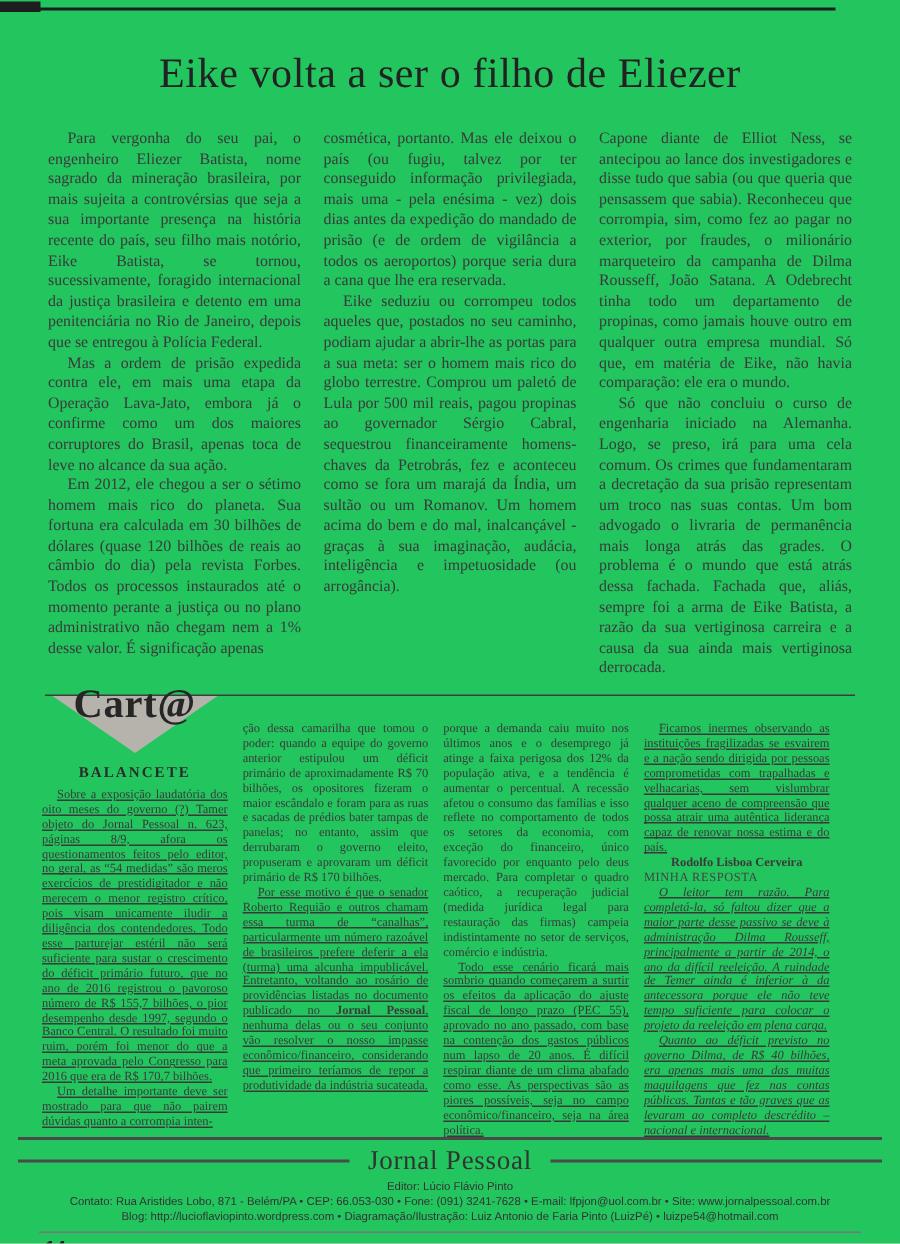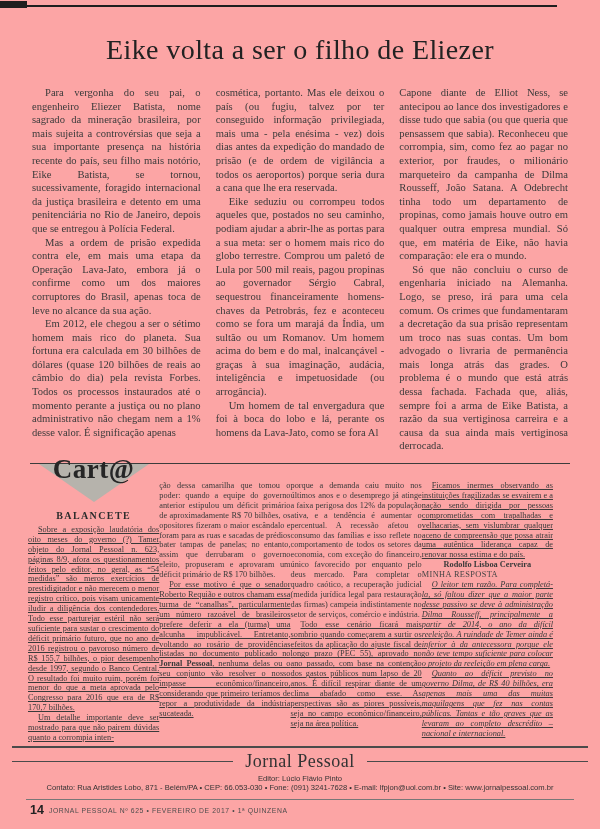--- a/index.html
+++ b/index.html
@@ -1,20 +1,20 @@
 <!DOCTYPE html>
 <html><head>
 <meta charset="utf-8">
 <style>
   html,body{margin:0;padding:0;background:#d9d7d2;}
   .page{
     position:relative;
     width:600px;height:829px;
     margin:0 auto;
-    background:#fca5a5;
+    background:#22c55e;
     font-family:"Liberation Serif", serif;
     color:#3a3a3a;
     overflow:hidden;
     display:flex;flex-direction:column;
     box-sizing:border-box;
   }
   
   .scan-line{position:absolute;top:5px;left:0;width:557px;height:2px;background:#1e1e1e;}
   .scan-blob{position:absolute;top:1px;left:0;width:27px;height:7px;background:#1e1e1e;}
 
@@ -34,21 +34,21 @@
   .article-cols .col{flex:1;text-align:justify;font-size:10.6px;line-height:13.6px;}
   .page p{margin:0;}
   p.ind{text-indent:13px;}
 
   .section-divider{
     border-top:1.6px solid #3c3c3c;
     margin:10px 30px 0;
   }
 
   .carta-cols{
-    display:flex;
+    display:flex;gap:10px;
     margin:0 47px 0 28px;
     font-size:8.3px;line-height:9.9px;
   }
   .carta-cols .ccol{flex:1;text-align:justify;}
   .carta-cols .pad-top{padding-top:17px;}
   .carta-cols p.ind{text-indent:10px;text-decoration:underline;}
 
   .carta-banner{position:relative;height:44px;margin-top:0;}
   .flap{
     margin:0 auto;width:0;height:0;
@@ -106,21 +106,20 @@
 
   <div class="article-cols">
     <div class="col">
       <p class="ind">Para vergonha do seu pai, o engenheiro Eliezer Batista, nome sagrado da mineração brasileira, por mais sujeita a controvérsias que seja a sua importante presença na história recente do país, seu filho mais notório, Eike Batista, se tornou, sucessivamente, foragido internacional da justiça brasileira e detento em uma penitenciária no Rio de Janeiro, depois que se entregou à Polícia Federal.</p>
       <p class="ind">Mas a ordem de prisão expedida contra ele, em mais uma etapa da Operação Lava-Jato, embora já o confirme como um dos maiores corruptores do Brasil, apenas toca de leve no alcance da sua ação.</p>
       <p class="ind">Em 2012, ele chegou a ser o sétimo homem mais rico do planeta. Sua fortuna era calculada em 30 bilhões de dólares (quase 120 bilhões de reais ao câmbio do dia) pela revista Forbes. Todos os processos instaurados até o momento perante a justiça ou no plano administrativo não chegam nem a 1% desse valor. É significação apenas</p>
     </div>
     <div class="col">
       <p>cosmética, portanto. Mas ele deixou o país (ou fugiu, talvez por ter conseguido informação privilegiada, mais uma - pela enésima - vez) dois dias antes da expedição do mandado de prisão (e de ordem de vigilância a todos os aeroportos) porque seria dura a cana que lhe era reservada.</p>
       <p class="ind">Eike seduziu ou corrompeu todos aqueles que, postados no seu caminho, podiam ajudar a abrir-lhe as portas para a sua meta: ser o homem mais rico do globo terrestre. Comprou um paletó de Lula por 500 mil reais, pagou propinas ao governador Sérgio Cabral, sequestrou financeiramente homens-chaves da Petrobrás, fez e aconteceu como se fora um marajá da Índia, um sultão ou um Romanov. Um homem acima do bem e do mal, inalcançável - graças à sua imaginação, audácia, inteligência e impetuosidade (ou arrogância).</p>
-      <p class="ind">Um homem de tal envergadura que foi à boca do lobo e lá, perante os homens da Lava-Jato, como se fora Al</p>
     </div>
     <div class="col">
       <p>Capone diante de Elliot Ness, se antecipou ao lance dos investigadores e disse tudo que sabia (ou que queria que pensassem que sabia). Reconheceu que corrompia, sim, como fez ao pagar no exterior, por fraudes, o milionário marqueteiro da campanha de Dilma Rousseff, João Satana. A Odebrecht tinha todo um departamento de propinas, como jamais houve outro em qualquer outra empresa mundial. Só que, em matéria de Eike, não havia comparação: ele era o mundo.</p>
       <p class="ind">Só que não concluiu o curso de engenharia iniciado na Alemanha. Logo, se preso, irá para uma cela comum. Os crimes que fundamentaram a decretação da sua prisão representam um troco nas suas contas. Um bom advogado o livraria de permanência mais longa atrás das grades. O problema é o mundo que está atrás dessa fachada. Fachada que, aliás, sempre foi a arma de Eike Batista, a razão da sua vertiginosa carreira e a causa da sua ainda mais vertiginosa derrocada.</p>
     </div>
   </div>
 
   <div class="section-divider"></div>
 
   <div class="carta-cols">
@@ -153,20 +152,21 @@
   <div class="footer">
     <div class="masthead-rule"></div>
     <div class="brand-row">
       <div class="side-line"></div>
       <div class="brand">Jornal Pessoal</div>
       <div class="side-line"></div>
     </div>
     <div class="foot-lines">
       <div><span class="lbl">Editor:</span><span> Lúcio Flávio Pinto</span></div>
       <div><span class="lbl">Contato:</span><span> Rua Aristides Lobo, 871 - Belém/PA • </span><span class="lbl">CEP:</span><span> 66.053-030 • </span><span class="lbl">Fone:</span><span> (091) 3241-7628 • </span><span class="lbl">E-mail:</span><span> lfpjon@uol.com.br • </span><span class="lbl">Site:</span><span> www.jornalpessoal.com.br</span></div>
+      <div><span class="lbl">Blog:</span><span> http://lucioflaviopinto.wordpress.com • </span><span class="lbl">Diagramação/Ilustração:</span><span> Luiz Antonio de Faria Pinto (LuizPé) • luizpe54@hotmail.com</span></div>
     </div>
     <div class="pageline-rule"></div>
     <div class="pageline">
       <span class="page-num">14</span>
       <span class="issue">Jornal Pessoal Nº 625 • Fevereiro de 2017 • 1ª Quinzena</span>
     </div>
   </div>
 
 </div>
 

